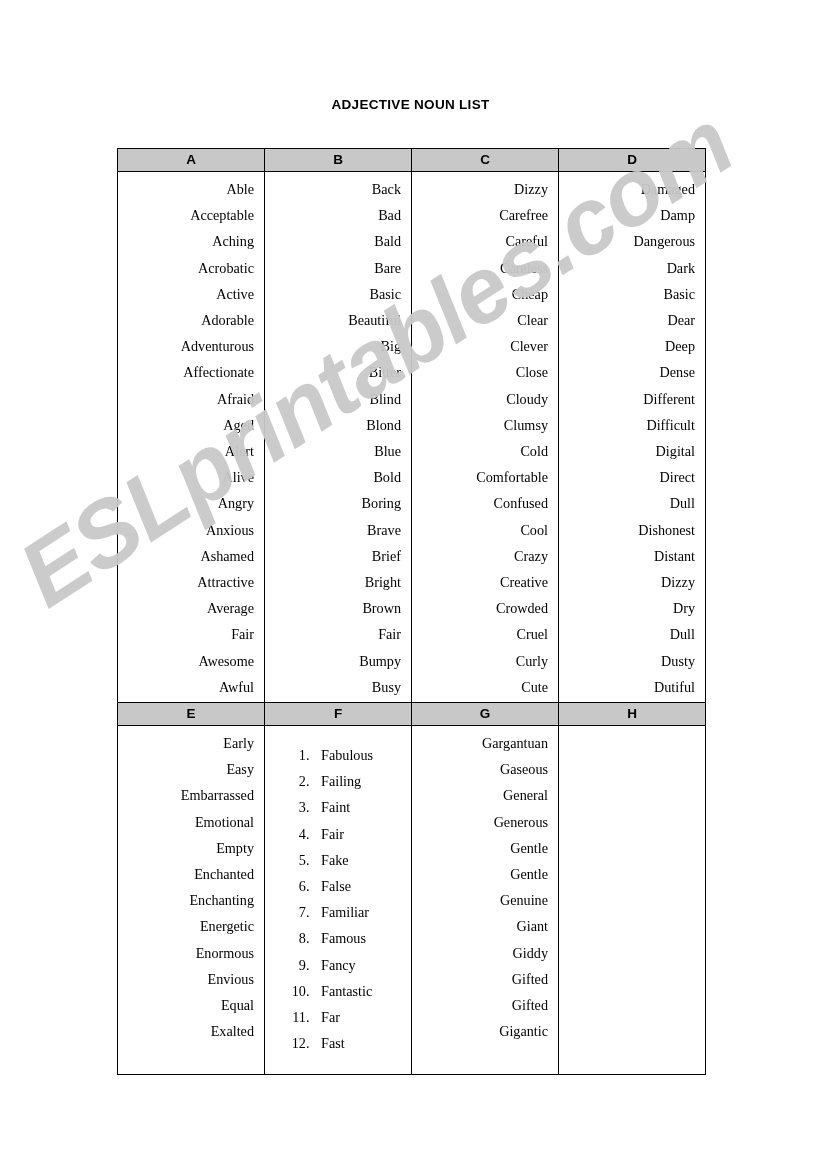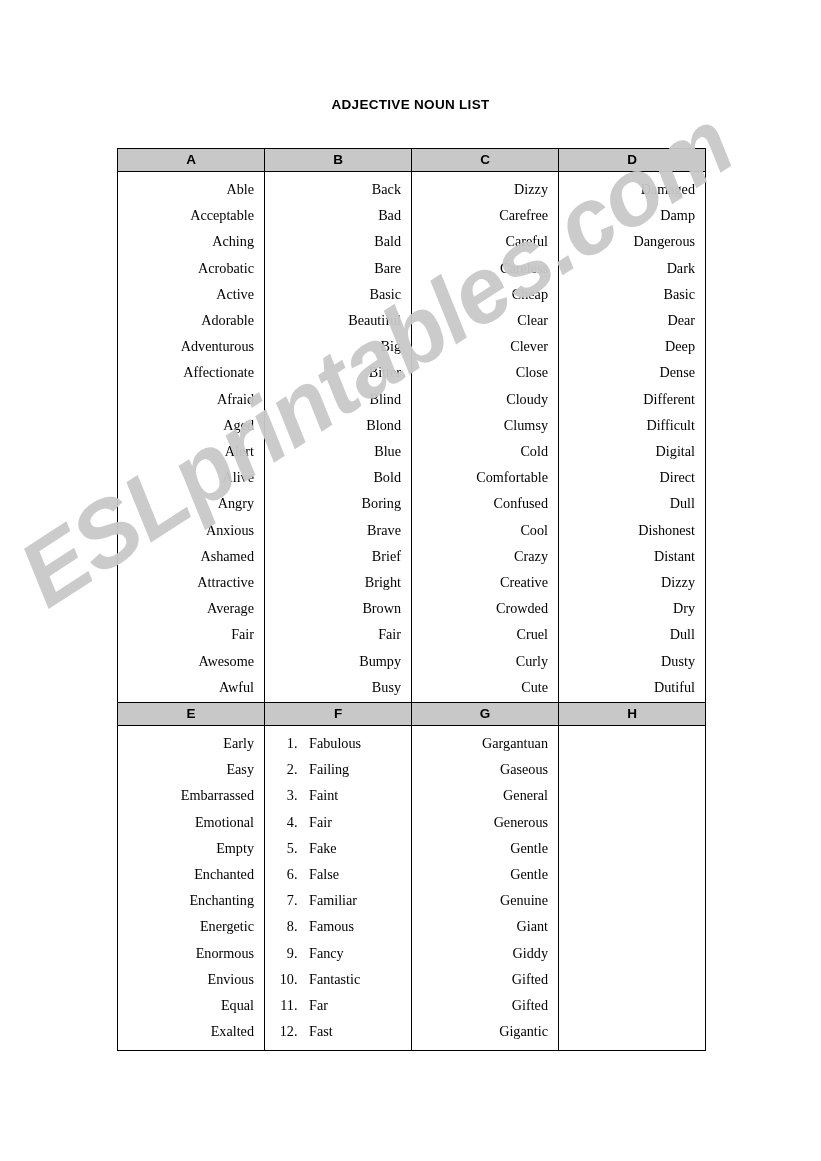--- a/index.html
+++ b/index.html
@@ -106,21 +106,21 @@
   }
   .word {
     font-size: 14.2px;
     line-height: 26.2px;
     white-space: nowrap;
   }
   .align-right .word { text-align: right; }
   .align-left  .word { text-align: right; }
 
   ol.numlist {
-    margin: 0;
+    margin: 12px;
     padding: 0 0 0 26px;
     list-style-position: outside;
   }
   ol.numlist li {
     font-size: 14.2px;
     line-height: 26.2px;
     padding-left: 8px;
     white-space: nowrap;
   }
   td.empty-cell .cell-inner { min-height: 10px; }

